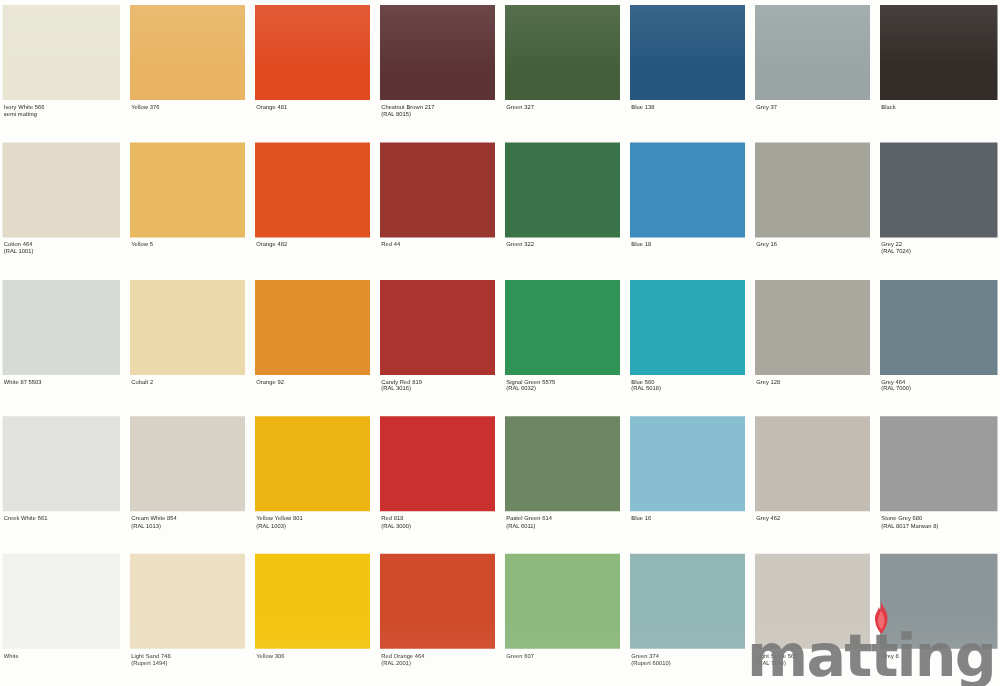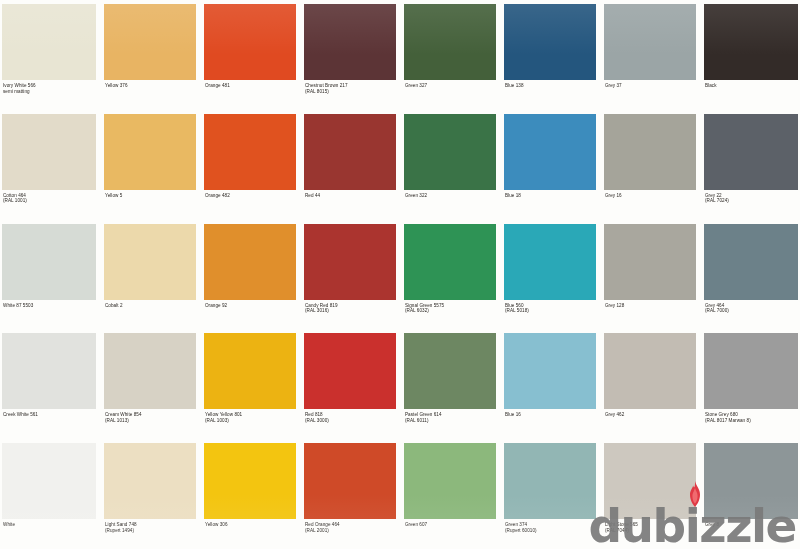--- a/index.html
+++ b/index.html
@@ -284,19 +284,19 @@
       </div>
       <div class="swatch-cell col-7">
         <div class="chip" style="background-color: rgb(141, 150, 152);"></div>
         <div class="chip-label" style="color: rgb(42, 38, 34);">Grey 8</div>
       </div>
     </div>
 
   <div id="softness"></div>
 
   <div id="watermark">
-    <span class="wm-text" style="color: rgb(122, 122, 122);">dubizzle</span>
+    <span class="wm-text" style="color: rgb(122, 122, 122);">matting</span>
     <svg class="wm-flame" viewBox="0 0 18 26" aria-hidden="true">
       <path d="M9 0 C10.5 6 14 7.5 14 13.5 C14 19 11.6 23 9 26 C6.4 23 4 19 4 13.5 C4 9.5 6.2 8 7.2 4.5 C7.8 7 9.2 8 9 0 Z" fill="#e03a45"></path>
       <path d="M9 7 C10 10.5 11.6 11.6 11.6 15 C11.6 18.6 10.4 21 9 22.6 C7.6 21 6.4 18.6 6.4 15 C6.4 12.2 7.6 11 8.2 9 Z" fill="#f06a6f"></path>
     </svg>
   </div>
 </div>
 
 </body></html>

